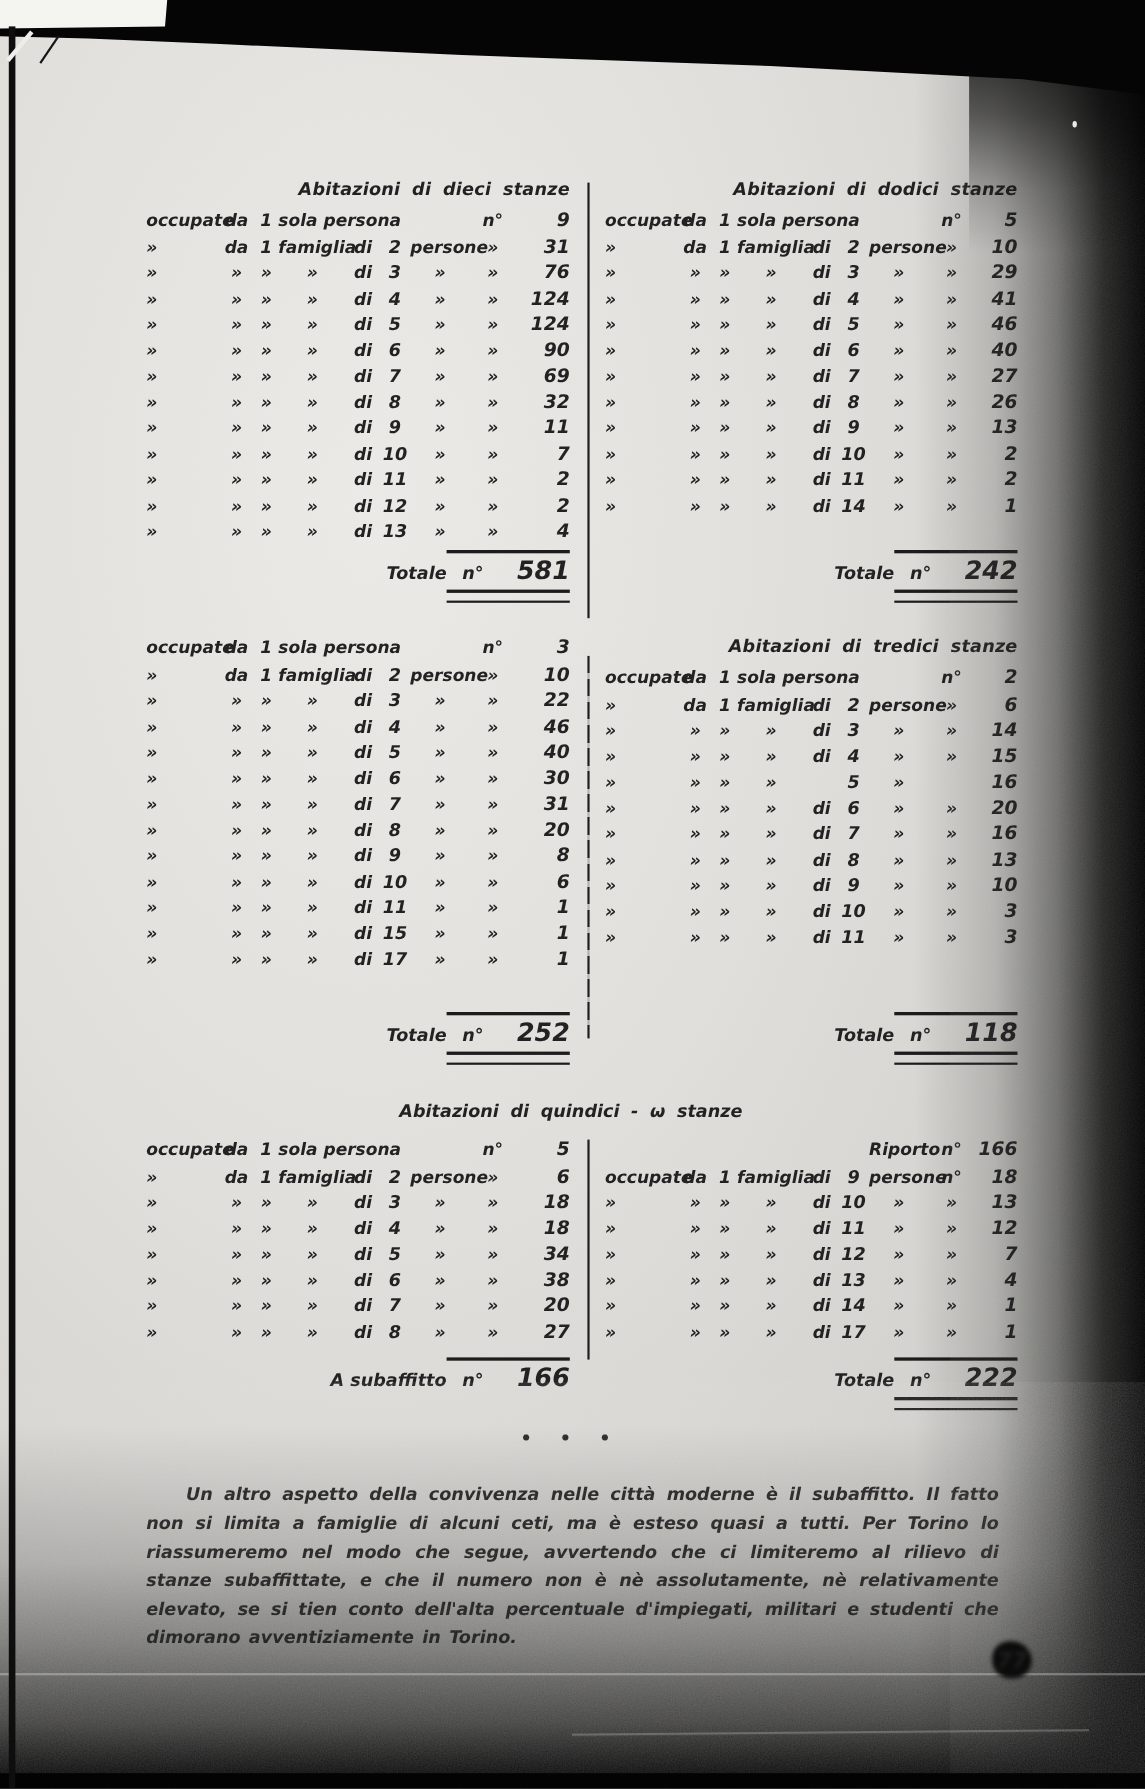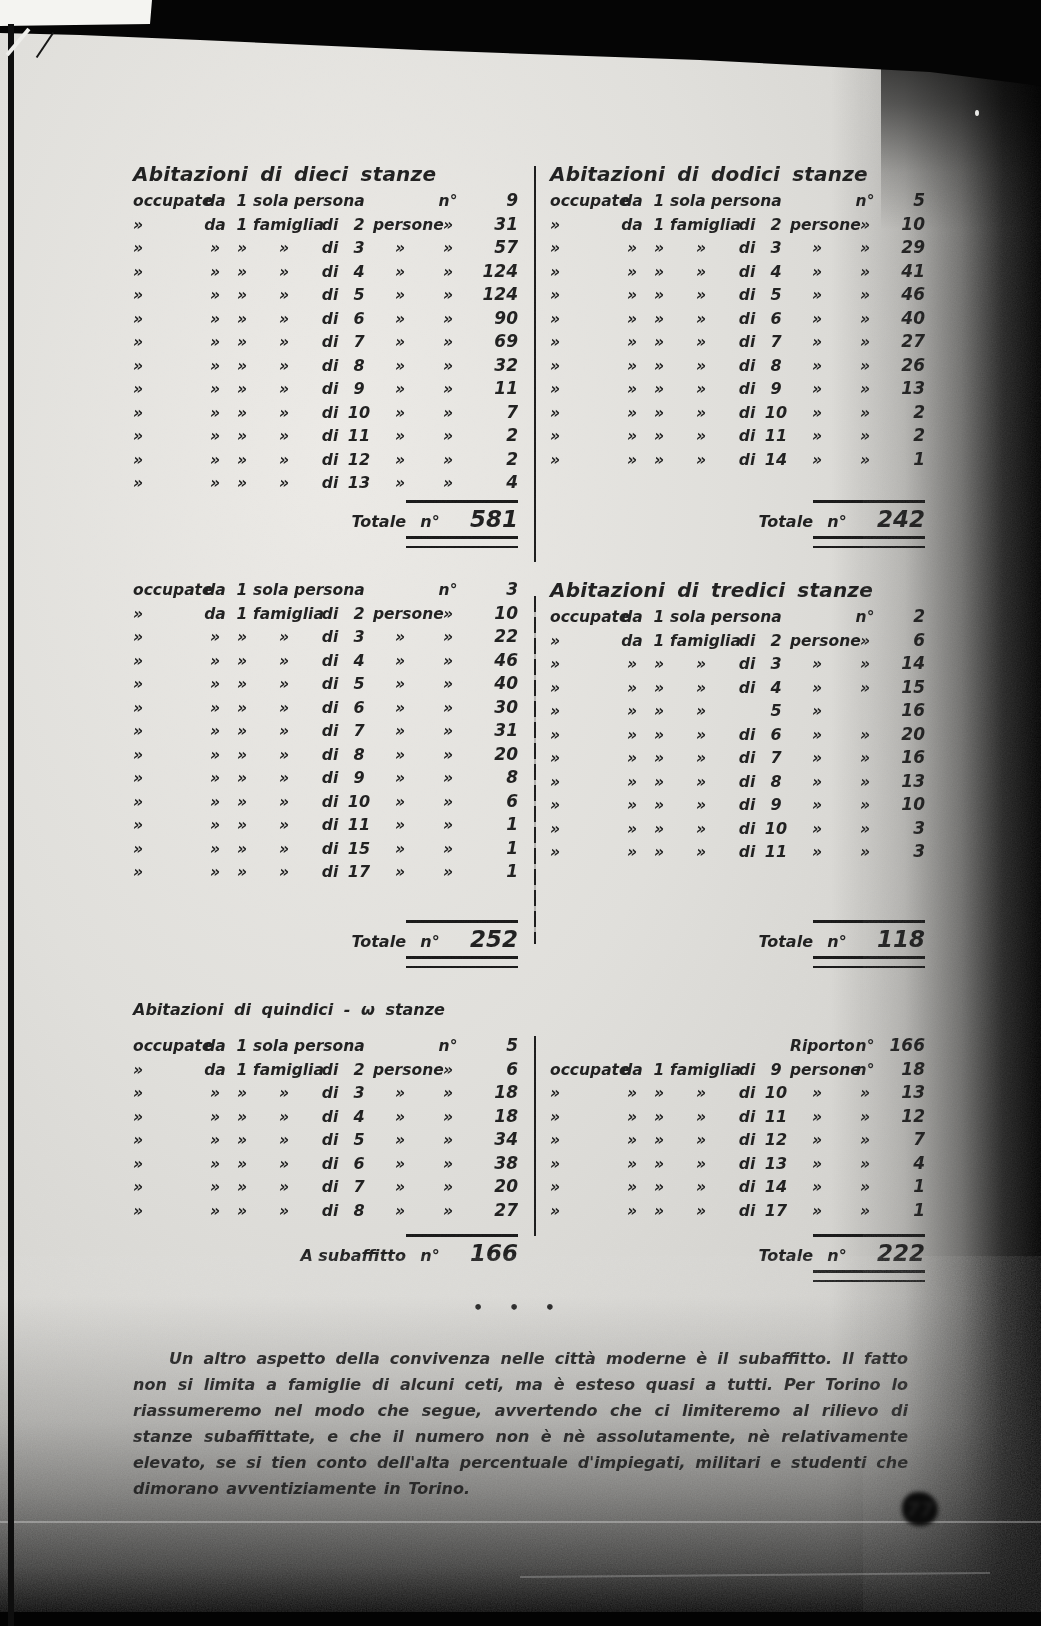--- a/index.html
+++ b/index.html
@@ -31,23 +31,23 @@
   .noise{position:absolute;left:0;top:0;z-index:6;pointer-events:none;}
 
   
   .divider{position:absolute;left:534px;width:2px;background:#1a1a1a;z-index:2;}
   #div1{top:166px;height:396px;}
   #div2{top:596px;height:348px;background:repeating-linear-gradient(to bottom,#1a1a1a 0 16px,rgba(26,26,26,0.25) 16px 21px);}
   #div3{top:1036px;height:200px;}
 
   
   .tbl{position:absolute;z-index:2;font-style:italic;}
-  .t-title{font-size:20px;font-weight:bold;text-align:left;word-spacing:5px;height:27px;letter-spacing:0.2px;}
+  .t-title{font-size:16px;font-weight:bold;text-align:right;word-spacing:5px;height:27px;letter-spacing:0.2px;}
   .q-title{position:absolute;left:133px;top:1000px;width:772px;z-index:2;font-style:italic;
-    font-size:16px;font-weight:bold;word-spacing:5px;}
+    font-size:16px;font-weight:bold;text-align:center;word-spacing:5px;}
   .row{display:grid;grid-template-columns:66px 32px 22px 62px 30px 28px 54px 42px 1fr;height:23.5px;align-items:baseline;}
   .c{font-size:15.5px;font-weight:bold;text-align:center;white-space:nowrap;line-height:23.5px;}
   .c1{text-align:left;}
   .c6{font-size:16px;}
   .c9{text-align:right;font-size:17px;}
   .total-block{position:absolute;right:0;width:260px;z-index:2;font-style:italic;}
   .rule-top{width:112px;margin-left:auto;height:3px;background:#171717;margin-bottom:3px;}
   .total-line{display:flex;align-items:baseline;font-size:16px;font-weight:bold;justify-content:flex-end;}
   .tl-label{margin-left:auto;white-space:nowrap;}
   .tl-unit{width:48px;text-align:center;}
@@ -106,21 +106,21 @@
         </div>
         <div class="row">
           <span class="c c1">»</span>
           <span class="c c2">»</span>
           <span class="c c3">»</span>
           <span class="c c4">»</span>
           <span class="c c5">di</span>
           <span class="c c6">3</span>
           <span class="c c7">»</span>
           <span class="c c8">»</span>
-          <span class="c c9">57</span>
+          <span class="c c9">76</span>
         </div>
         <div class="row">
           <span class="c c1">»</span>
           <span class="c c2">»</span>
           <span class="c c3">»</span>
           <span class="c c4">»</span>
           <span class="c c5">di</span>
           <span class="c c6">4</span>
           <span class="c c7">»</span>
           <span class="c c8">»</span>

